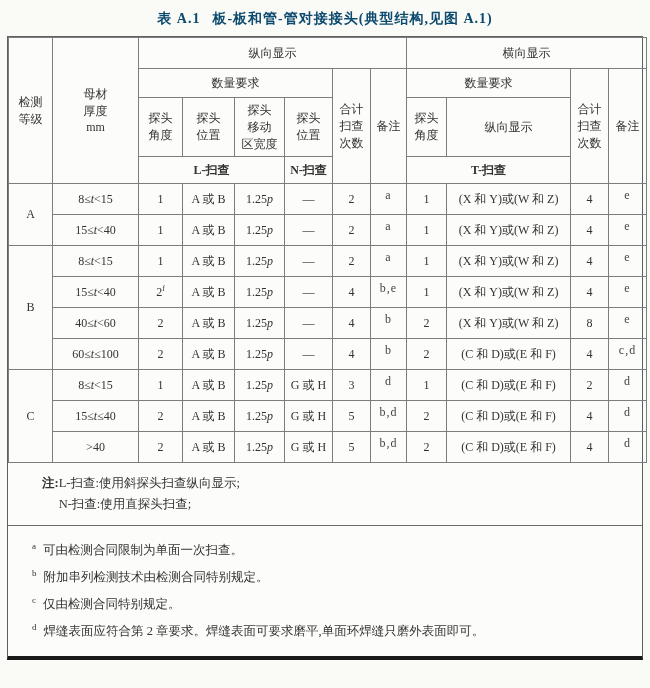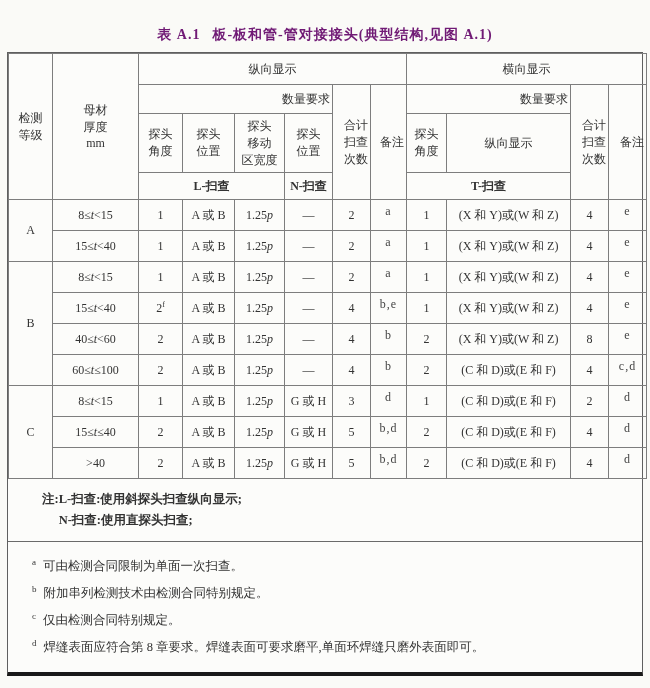--- a/index.html
+++ b/index.html
@@ -8,23 +8,23 @@
     background:#fafaf7;
     font-family:"Liberation Serif","DejaVu Serif",serif;
     color:#2f2f2f;
     overflow:hidden;
   }
   .page{ width:650px; height:688px; box-sizing:border-box; }
   .doc-title{
     text-align:center;
     font-size:14px;
     font-weight:bold;
-    padding:26px 0 8px 0;
+    padding:10px 0 8px 0;
     letter-spacing:1px;
-    color:#701a75;
+    color:#0c4a6e;
   }
   .doc-title .t-prefix{ margin-right:12px; }
   .doc-box{
     margin:0 7px;
     border:1px solid #5f5f5f;
     border-bottom:4px solid #191919;
     background:#fcfcfa;
   }
   table.main{
     width:100%;
@@ -35,38 +35,38 @@
     border:1px solid #7d7d7d;
     text-align:center;
     vertical-align:middle;
     font-weight:normal;
     font-size:12px;
     padding:1px 2px;
     white-space:pre-line;
     color:#333;
   }
   table.main tr.hr1 th{ height:28px;margin-left:34px; }
-  table.main tr.hr2 th{ height:26px;text-align:right; }
+  table.main tr.hr2 th{ height:26px; }
   table.main tr.hr3 th{ height:56px; }
   table.main tr.hr4 th{ height:24px;font-weight:bold; }
   table.main tbody td{ height:28px; }
   td.remark-cell{ font-size:9px; }
   td.remark-cell .sup{ position:relative; top:-4px; letter-spacing:1px; color:#444; }
   table.main i{ font-style:italic; font-family:"Liberation Serif","DejaVu Serif",serif; }
   table.main sup{ font-size:8px; }
   .notes{
     border-bottom:1px solid #6a6a6a;
     padding:10px 0 10px 34px;
     font-size:12.5px;
     line-height:21px;
     display:flex;
     color:#333;
   }
   .notes-label{ font-weight:bold; flex:0 0 auto; }
-  .notes-lines{ flex:1;font-weight:bold; }
+  .notes-lines{ flex:1; }
   .footnotes{
     padding:9px 10px 12px 24px;
     font-size:12.5px;
     line-height:22px;
     color:#333;
   }
   .footnote{ margin:0 0 1px 0; }
   .footnote sup{ font-size:9px; margin-right:7px; }
 </style>
 </head>
@@ -266,18 +266,18 @@
       <div class="notes-lines" id="notes-lines">
           <div>L-扫查:使用斜探头扫查纵向显示;</div>
           <div>N-扫查:使用直探头扫查;</div>
         </div>
     </div>
 
     <div class="footnotes" id="footnotes">
         <div class="footnote"><sup>a</sup><span>可由检测合同限制为单面一次扫查。</span></div>
         <div class="footnote"><sup>b</sup><span>附加串列检测技术由检测合同特别规定。</span></div>
         <div class="footnote"><sup>c</sup><span>仅由检测合同特别规定。</span></div>
-        <div class="footnote"><sup>d</sup><span>焊缝表面应符合第 8 章要求。焊缝表面可要求磨平,单面环焊缝只磨外表面即可。</span></div>
+        <div class="footnote"><sup>d</sup><span>焊缝表面应符合第 2 章要求。焊缝表面可要求磨平,单面环焊缝只磨外表面即可。</span></div>
         <div class="footnote"></div>
       </div>
 
   </div>
 </div>
 
 </body></html>

